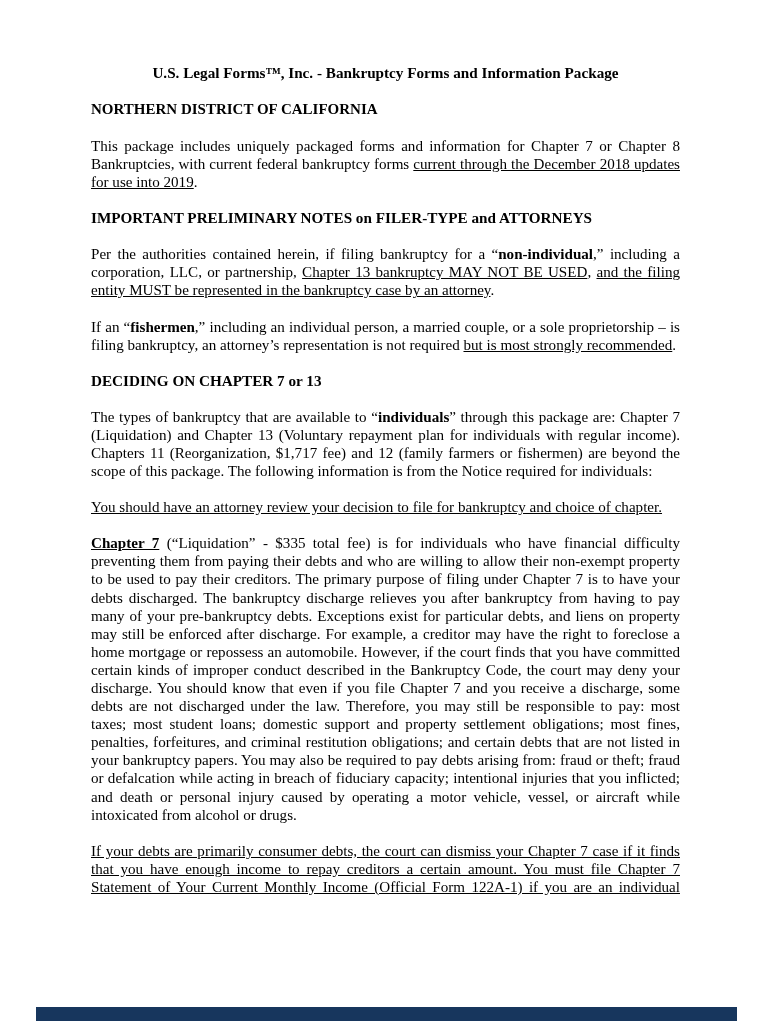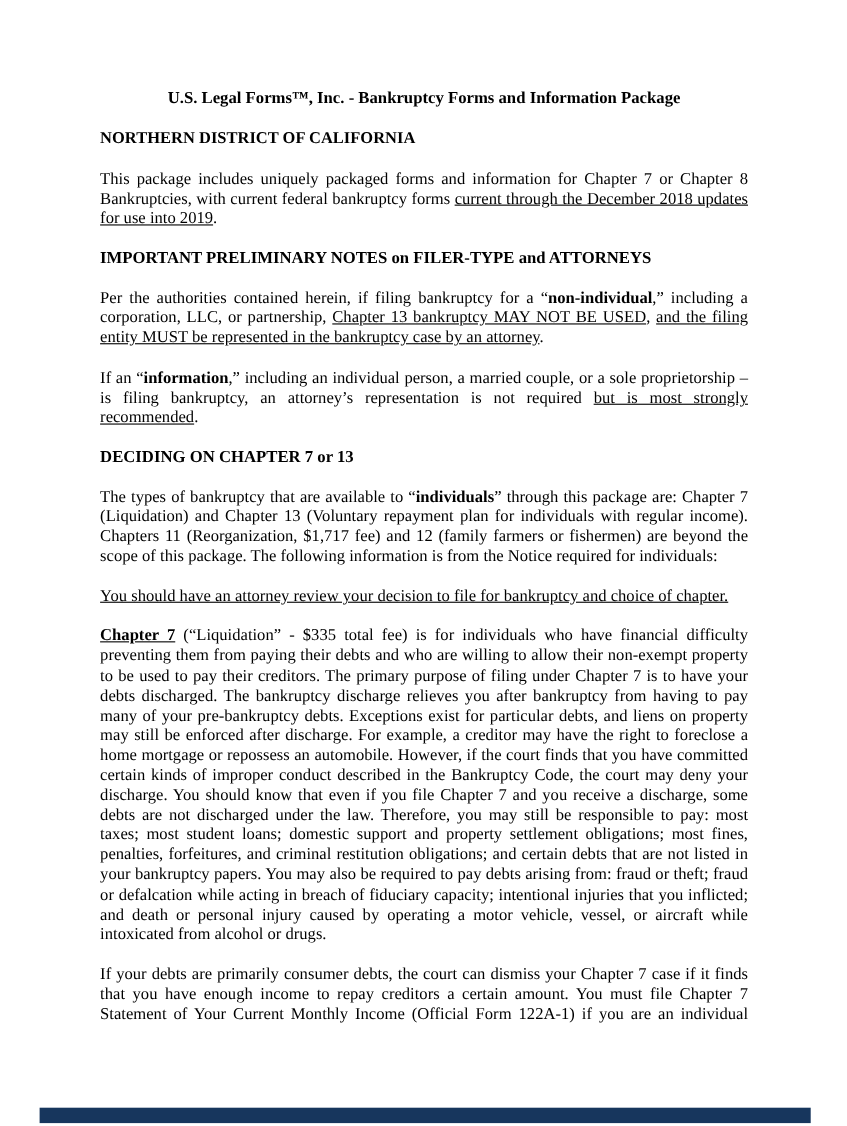--- a/index.html
+++ b/index.html
@@ -13,21 +13,21 @@
     position: relative;
     overflow: hidden;
     font-family: "Liberation Serif", "DejaVu Serif", serif;
     color: #000000;
   }
   .page {
     position: absolute;
     left: 91px;
     top: 0;
     width: 589px;
-    padding-top: 81px;
+    padding-top: 64px;
     box-sizing: content-box;
   }
   .doc-title1 {
     margin: 0 0 18px 0;
     font-size: 15.2px;
     line-height: 18px;
     font-weight: bold;
     text-align: center;
   }
   .doc-title2 {
@@ -45,40 +45,40 @@
   }
   .doc-p {
     margin: 18px 0;
     font-size: 15.1px;
     line-height: 18.1px;
     text-align: justify;
     hyphens: none;
   }
   .b { font-weight: bold; margin-top: 32px; }
   .u { text-decoration: underline; }
-  .justify-last { text-align-last: justify; }
+  .justify-last { text-align-last: justify; text-decoration: underline; }
   .footer-bar {
     position: absolute;
     left: 36px;
     top: 1007px;
     width: 701px;
     height: 14px;
   }
 </style>
 </head>
 <body>
 
 <div class="page">
   <div class="doc-title1">U.S. Legal Forms™, Inc. - Bankruptcy Forms and Information Package</div>
   <div class="doc-title2">NORTHERN DISTRICT OF CALIFORNIA</div>
   <div>
       <p class="doc-p"><span>This package includes uniquely packaged forms and information for Chapter 7 or Chapter 8 Bankruptcies, with current federal bankruptcy forms </span><span class="u">current through the December 2018 updates for use into 2019</span><span>.</span></p>
       <h3 class="doc-h"><span>IMPORTANT PRELIMINARY NOTES on FILER-TYPE and ATTORNEYS</span></h3>
       <p class="doc-p"><span>Per the authorities contained herein, if filing bankruptcy for a “</span><span class="b">non-individual</span><span>,” including a corporation, LLC, or partnership, </span><span class="u">Chapter 13 bankruptcy MAY NOT BE USED</span><span>, </span><span class="u">and the filing entity MUST be represented in the bankruptcy case by an attorney</span><span>.</span></p>
-      <p class="doc-p"><span>If an “</span><span class="b">information</span><span>,” including an individual person, a married couple, or a sole proprietorship – is filing bankruptcy, an attorney’s representation is not required </span><span class="u">but is most strongly recommended</span><span>.</span></p>
+      <p class="doc-p"><span>If an “</span><span class="b">fishermen</span><span>,” including an individual person, a married couple, or a sole proprietorship – is filing bankruptcy, an attorney’s representation is not required </span><span class="u">but is most strongly recommended</span><span>.</span></p>
       <h3 class="doc-h"><span>DECIDING ON CHAPTER 7 or 13</span></h3>
       <p class="doc-p"><span>The types of bankruptcy that are available to “</span><span class="b">individuals</span><span>” through this package are: Chapter 7 (Liquidation) and Chapter 13 (Voluntary repayment plan for individuals with regular income). Chapters 11 (Reorganization, $1,717 fee) and 12 (family farmers or fishermen) are beyond the scope of this package. The following information is from the Notice required for individuals:</span></p>
       <p class="doc-p"><span class="u">You should have an attorney review your decision to file for bankruptcy and choice of chapter.</span></p>
       <p class="doc-p"><span class="b u">Chapter 7</span><span> (“Liquidation” - $335 total fee) is for individuals who have financial difficulty preventing them from paying their debts and who are willing to allow their non-exempt property to be used to pay their creditors. The primary purpose of filing under Chapter 7 is to have your debts discharged. The bankruptcy discharge relieves you after bankruptcy from having to pay many of your pre-bankruptcy debts. Exceptions exist for particular debts, and liens on property may still be enforced after discharge. For example, a creditor may have the right to foreclose a home mortgage or repossess an automobile. However, if the court finds that you have committed certain kinds of improper conduct described in the Bankruptcy Code, the court may deny your discharge. You should know that even if you file Chapter 7 and you receive a discharge, some debts are not discharged under the law. Therefore, you may still be responsible to pay: most taxes; most student loans; domestic support and property settlement obligations; most fines, penalties, forfeitures, and criminal restitution obligations; and certain debts that are not listed in your bankruptcy papers. You may also be required to pay debts arising from: fraud or theft; fraud or defalcation while acting in breach of fiduciary capacity; intentional injuries that you inflicted; and death or personal injury caused by operating a motor vehicle, vessel, or aircraft while intoxicated from alcohol or drugs.</span></p>
       <p class="doc-p justify-last"><span>If your debts are primarily consumer debts, the court can dismiss your Chapter 7 case if it finds that you have enough income to repay creditors a certain amount. You must file Chapter 7 Statement of Your Current Monthly Income (Official Form 122A-1) if you are an individual</span></p>
     </div>
 </div>
 
 <div class="footer-bar" style="background: rgb(23, 54, 93);"></div>
 

